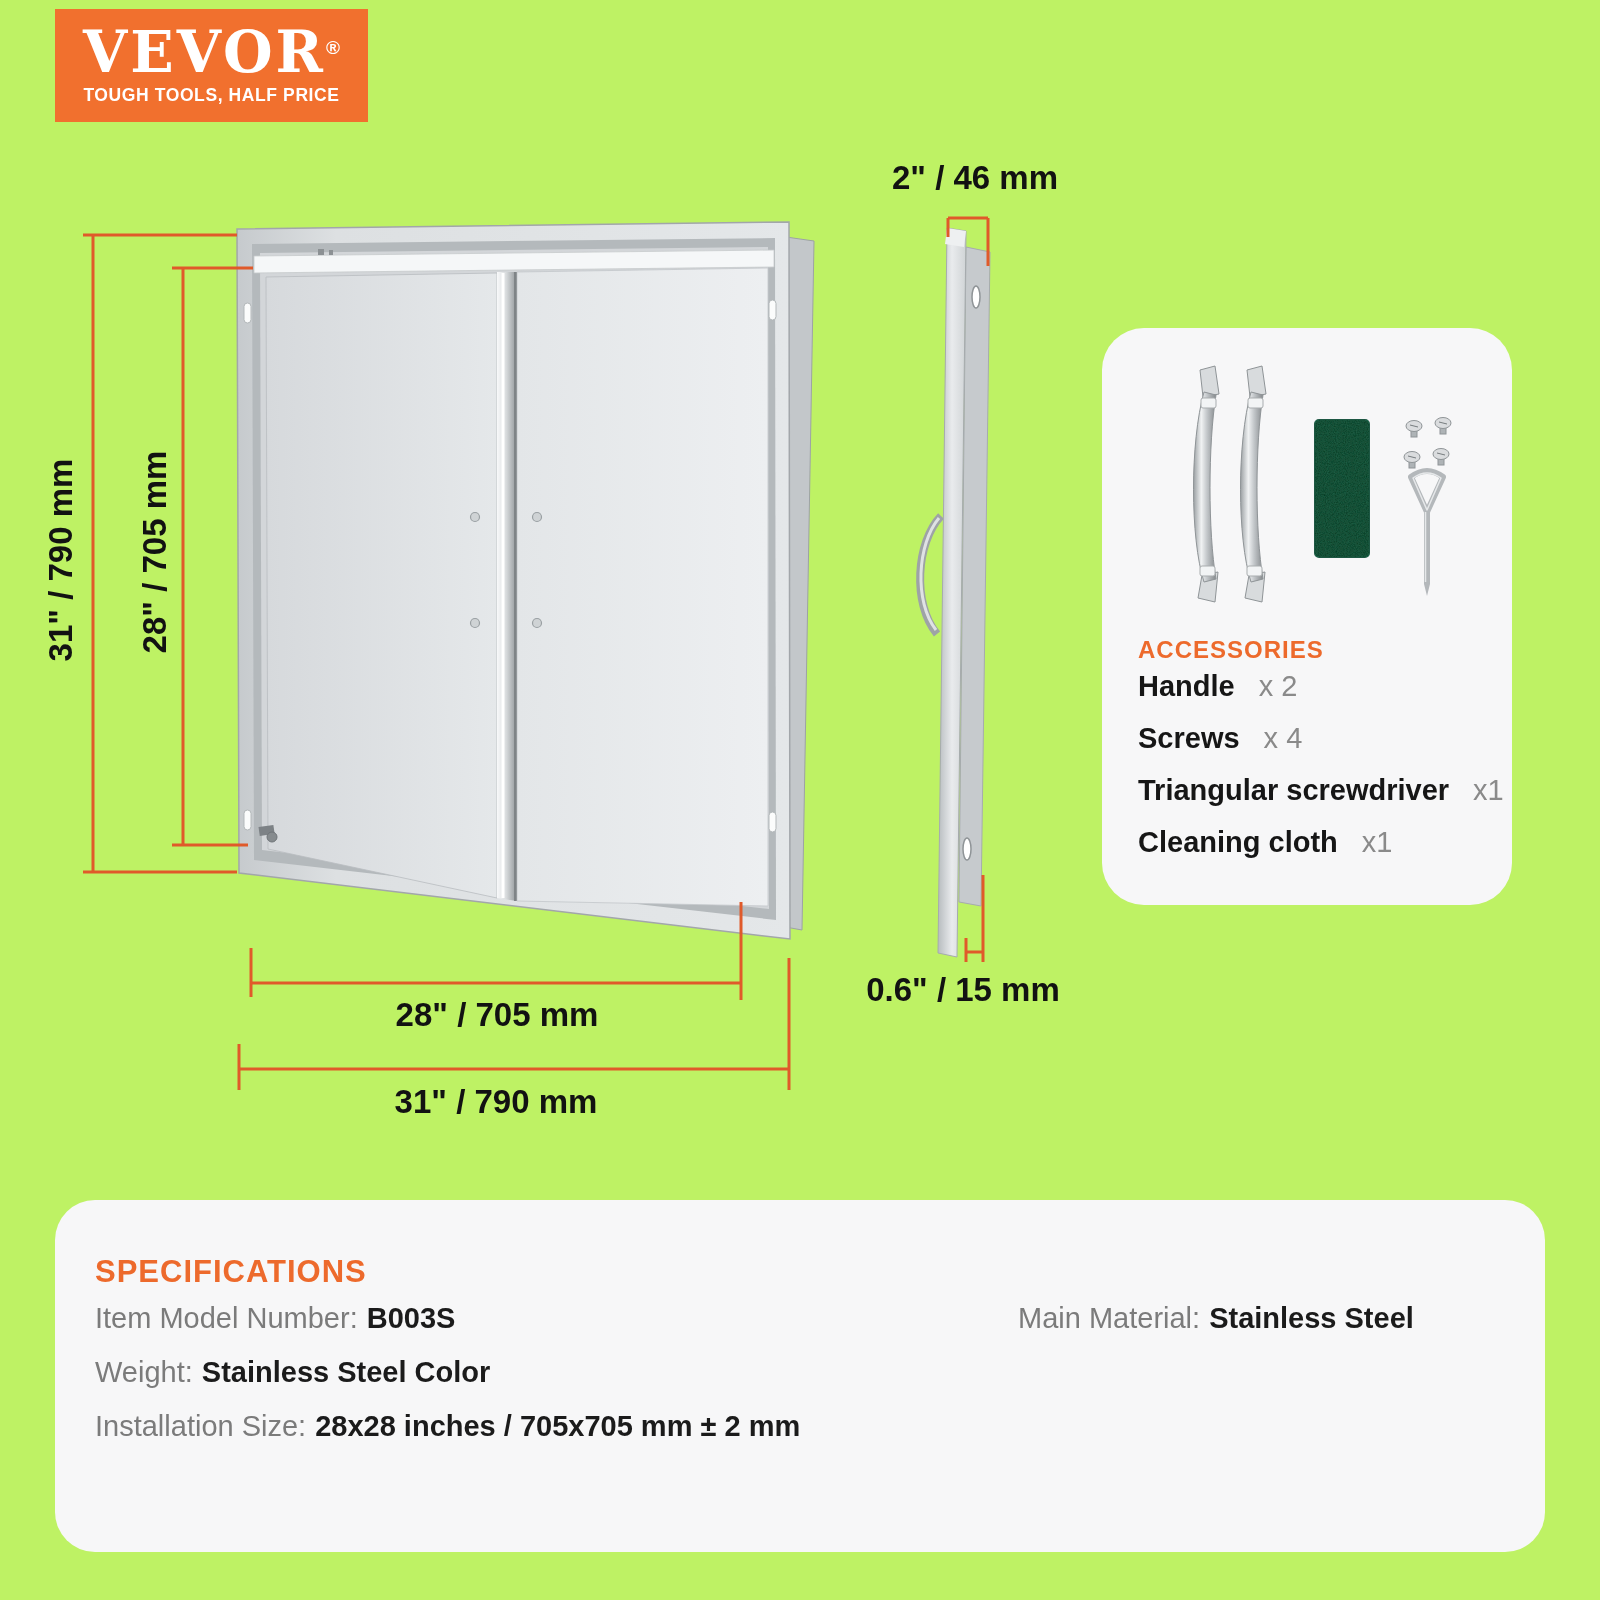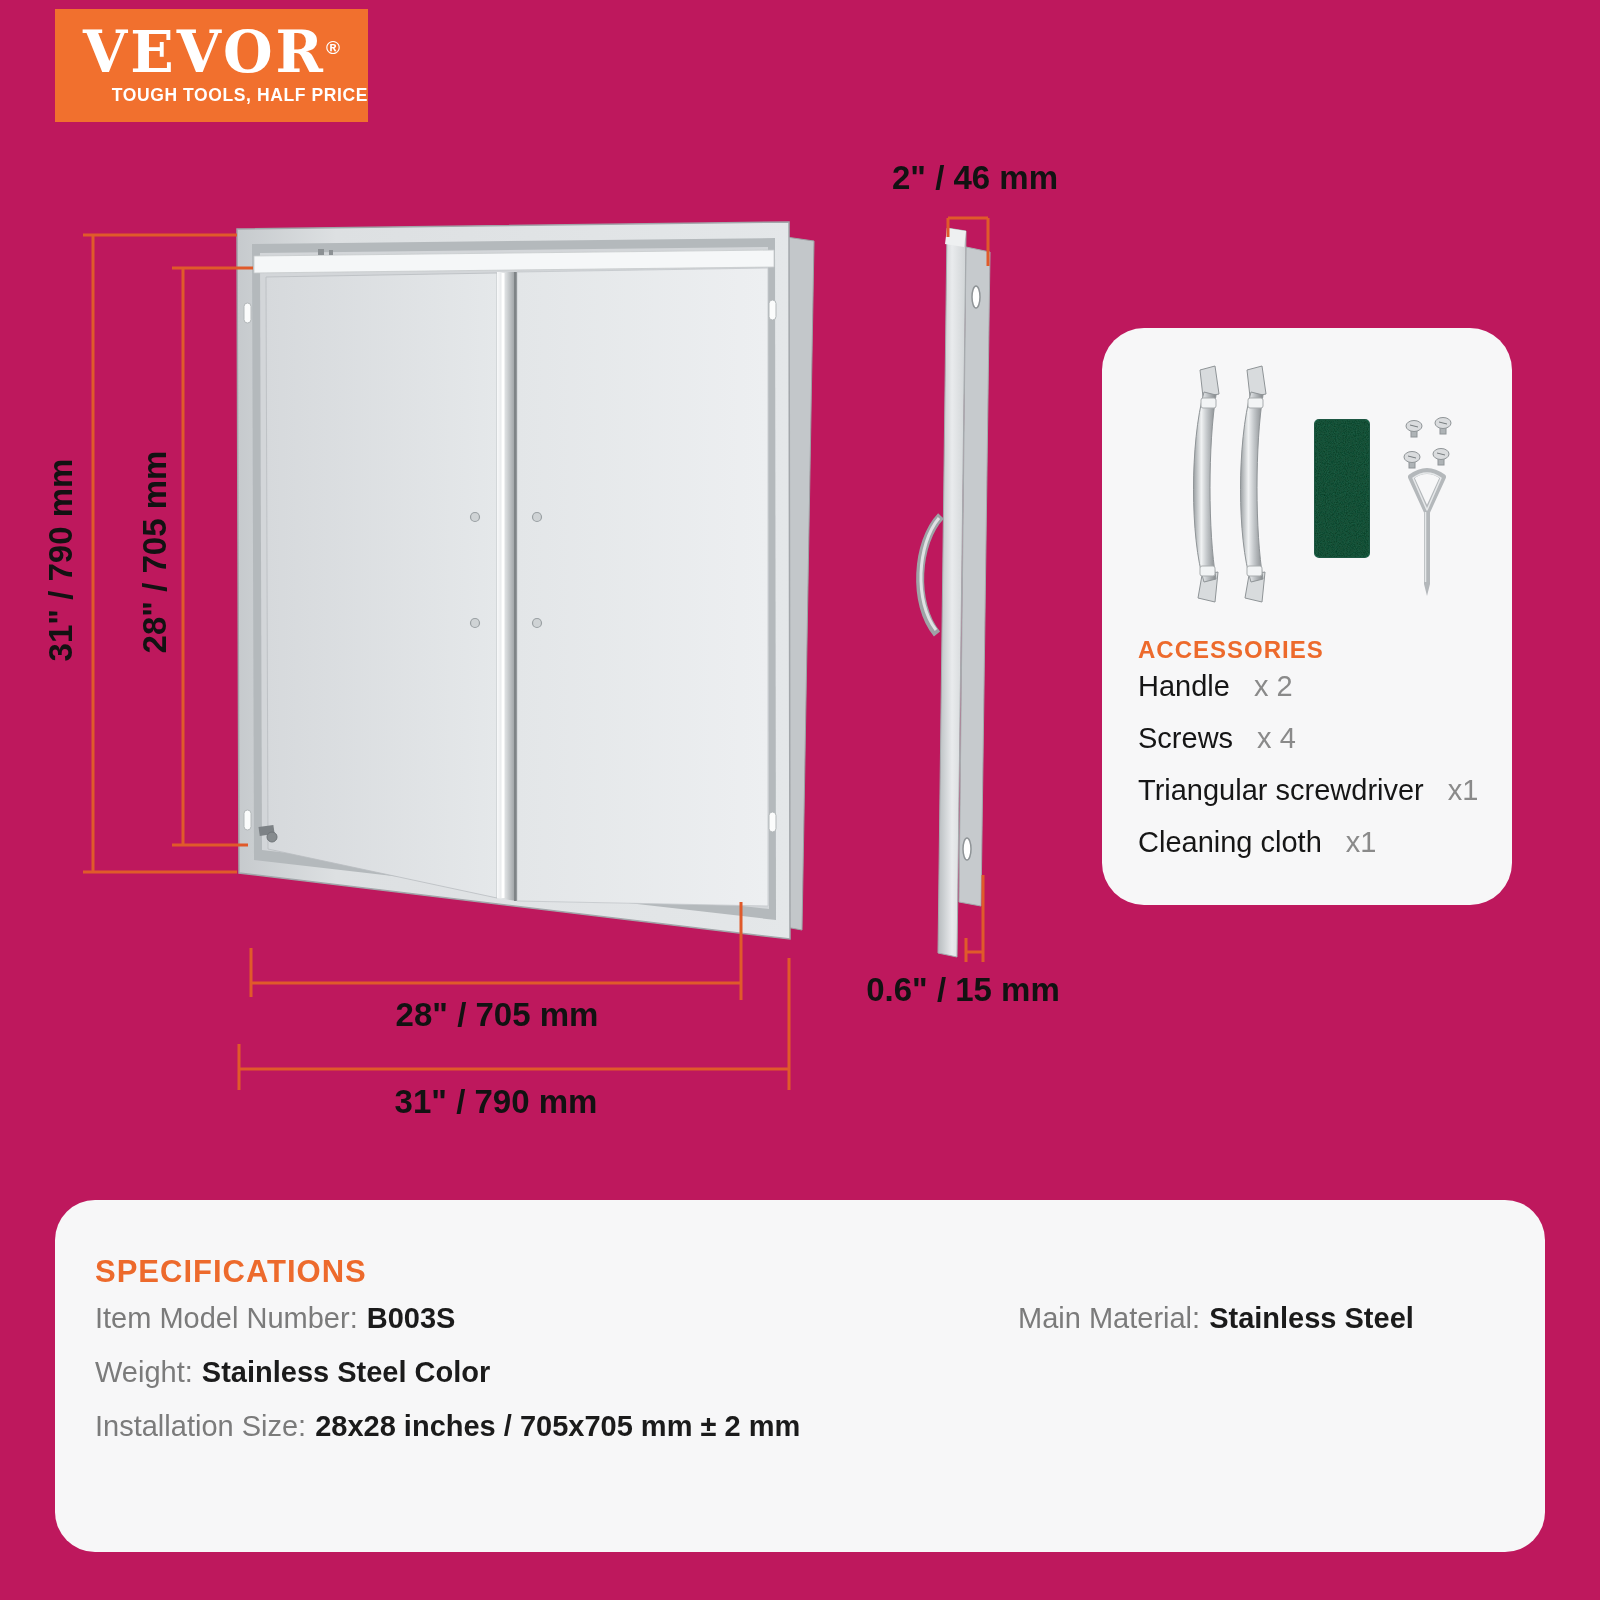--- a/index.html
+++ b/index.html
@@ -1,43 +1,43 @@
 <!DOCTYPE html>
 <html><head>
 <meta charset="utf-8">
 <style>
   html,body{margin:0;padding:0;background:#fff;}
-  .canvas{position:relative;width:1600px;height:1600px;background:#be185d;
+  .canvas{position:relative;width:1600px;height:1600px;background:#bef264;
           font-family:"Liberation Sans",sans-serif;overflow:hidden;}
 
   
   .logo{position:absolute;left:55px;top:9px;width:313px;height:113px;
         background:#f1702e;color:#fff;text-align:center;}
   .logo-word{font-family:"DejaVu Serif",serif;font-weight:900;font-size:57px;
              line-height:62px;letter-spacing:3px;margin-top:8px;}
   .logo-reg{font-size:19px;vertical-align:18px;font-family:"Liberation Sans",sans-serif;font-weight:bold;letter-spacing:0;}
-  .logo-tag{font-size:17.5px;font-weight:bold;letter-spacing:.6px;margin-top:2px;text-align:right;}
+  .logo-tag{font-size:17.5px;font-weight:bold;letter-spacing:.6px;margin-top:2px;}
 
   
   .diagram{position:absolute;left:0;top:0;}
 
   
   .dim{position:absolute;font-weight:bold;font-size:33px;color:#121212;
        white-space:nowrap;transform:translate(-50%,-50%);}
   .dim.vert{transform:translate(-50%,-50%) rotate(-90deg);}
 
   
   .acc-card{position:absolute;left:1102px;top:328px;width:410px;height:577px;
             background:#f7f7f8;border-radius:42px;}
   .acc-photos{position:absolute;left:0;top:32px;}
   .acc-title{position:absolute;left:36px;top:288px;font-size:24px;font-weight:bold;
              color:#ed6a2c;letter-spacing:1px;}
   .acc-list{position:absolute;left:36px;top:336px;list-style:none;margin:0;padding:0;}
   .acc-list li{height:52px;font-size:29px;line-height:44px;white-space:nowrap;}
-  .acc-name{font-weight:normal;color:#161616;}
+  .acc-name{font-weight:bold;color:#161616;}
   .acc-qty{color:#8a8a8a;margin-left:24px;}
 
   
   .spec-card{position:absolute;left:55px;top:1200px;width:1490px;height:352px;
              background:#f7f7f8;border-radius:40px;}
   .spec-title{position:absolute;left:40px;top:28px;font-size:31px;font-weight:bold;
               color:#ed6a2c;letter-spacing:1px;}
   .spec-row{position:absolute;font-size:29px;white-space:nowrap;}
   .spec-label{color:#7b7b7b;margin-right:9px;text-align:right;}
   .spec-value{color:#1b1b1b;font-weight:bold;}

